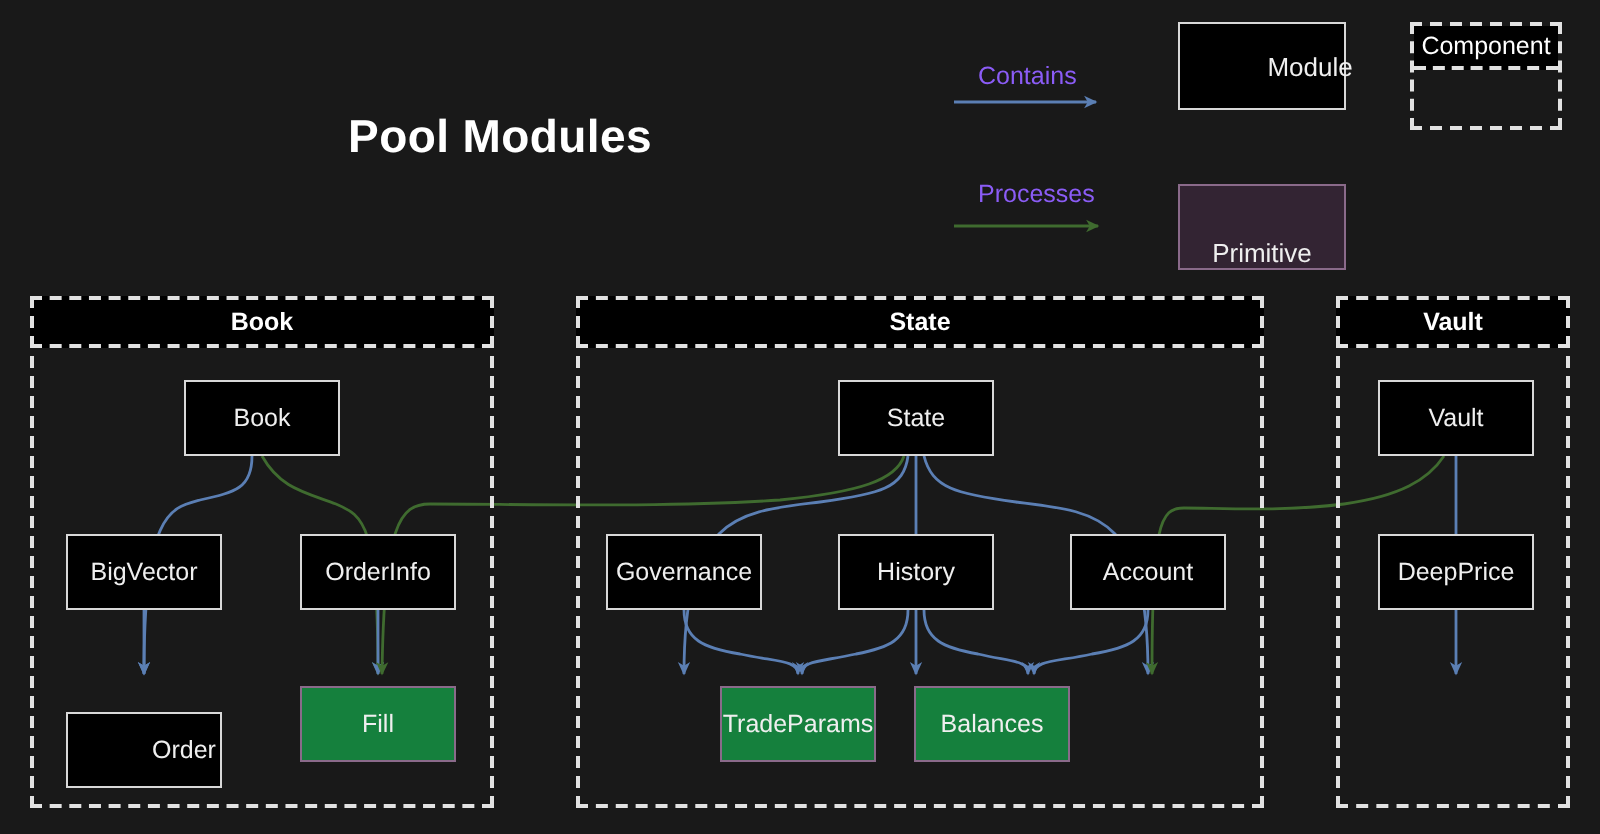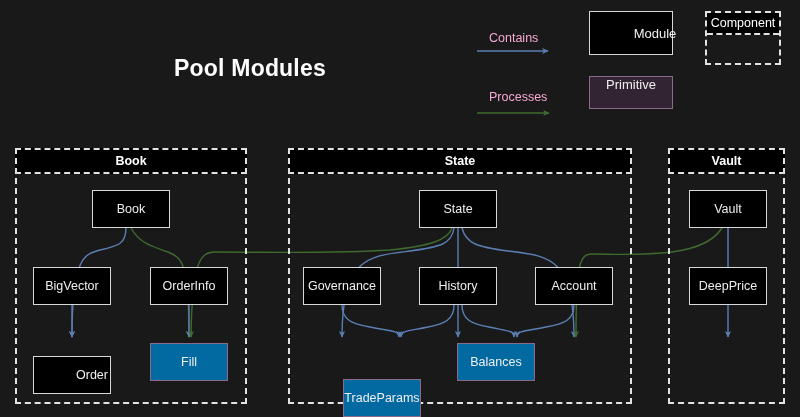--- a/index.html
+++ b/index.html
@@ -26,42 +26,42 @@
     text-align: center;
     color: #ffffff;
     font-size: 23px;
     font-weight: bold;
     letter-spacing: 0.2px;
     white-space: nowrap;
   }
   
   .legend-label {
     position: absolute;
-    color: #f9a8d4;
+    color: #8b5cf6;
     font-size: 12.5px;
     white-space: nowrap;
   }
   .legend-module {
     position: absolute;
     left: 589px; top: 11px;
     width: 84px; height: 44px;
     background: #000000;
     border: 1.6px solid #d8d8d8;
     box-sizing: border-box;
     display: flex; align-items: center; justify-content: center;
     color: #efefef; font-size: 13px; padding-left: 48px;
   }
   .legend-primitive {
     position: absolute;
-    left: 589px; top: 76px;
-    width: 84px; height: 33px;
+    left: 589px; top: 92px;
+    width: 84px; height: 43px;
     background: #332433;
     border: 1.3px solid #8a6a8a;
     box-sizing: border-box;
-    display: flex; align-items: flex-start; justify-content: center;
+    display: flex; align-items: flex-end; justify-content: center;
     color: #efefef; font-size: 13px;
   }
   .legend-component {
     position: absolute;
     left: 705px; top: 11px;
     width: 76px; height: 54px;
     border: 2px dashed #e2e2e2;
     box-sizing: border-box;
   }
   .legend-component-band {
@@ -103,21 +103,21 @@
     display: flex; align-items: center; justify-content: center;
     font-size: 12.5px;
     white-space: nowrap;
   }
   .node.module {
     background: #000000;
     border: 1.6px solid #d8d8d8;
     color: #efefef;
   }
   .node.primitive {
-    background: #0369a1;
+    background: #15803d;
     border: 1.3px solid #8a6a8a;
     color: #efefef;
   }
 </style>
 </head>
 <body>
 
 <div id="root">
 
   <svg id="edges" viewBox="0 0 800 417" width="800" height="417">
@@ -213,21 +213,21 @@
   </div>
   <div class="node module" style="left:303px; top:267px;">
     <span>Governance</span>
   </div>
   <div class="node module" style="left:419px; top:267px;">
     <span>History</span>
   </div>
   <div class="node module" style="left:535px; top:267px;">
     <span>Account</span>
   </div>
-  <div class="node primitive" style="left:343px; top:343px;margin-top:36px;">
+  <div class="node primitive" style="left:360px; top:343px;">
     <span>TradeParams</span>
   </div>
   <div class="node primitive" style="left:457px; top:343px;">
     <span>Balances</span>
   </div>
 
   <div class="node module" style="left:689px; top:190px;">
     <span>Vault</span>
   </div>
   <div class="node module" style="left:689px; top:267px;">

